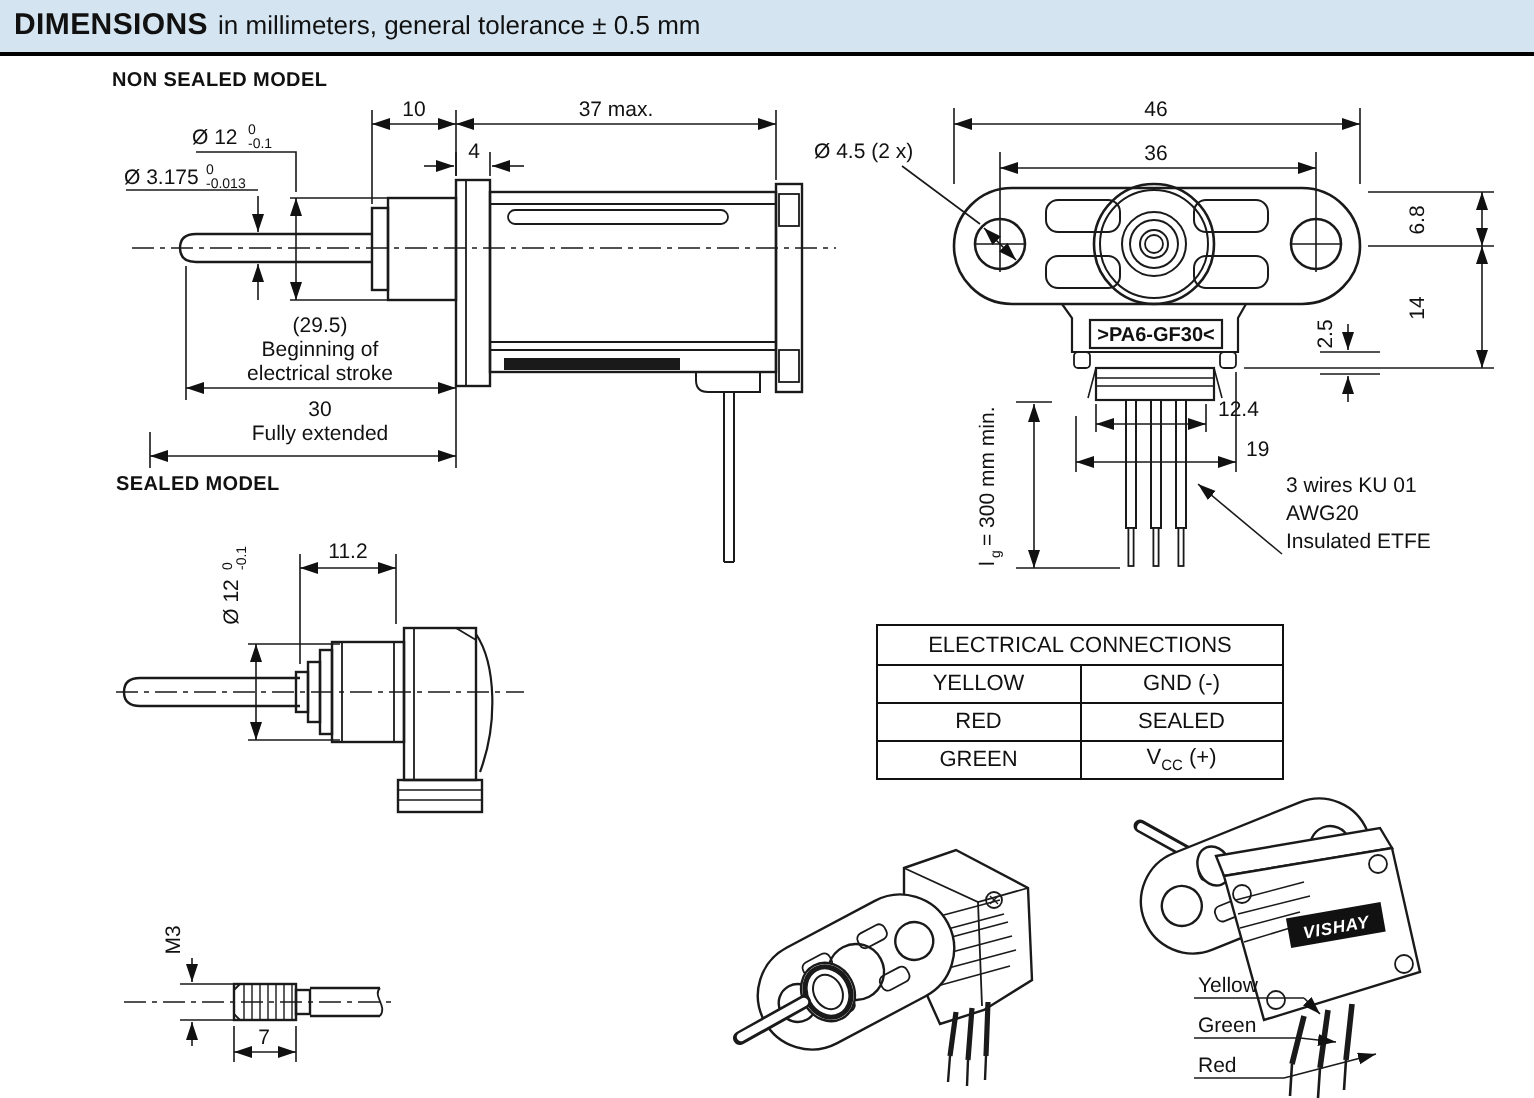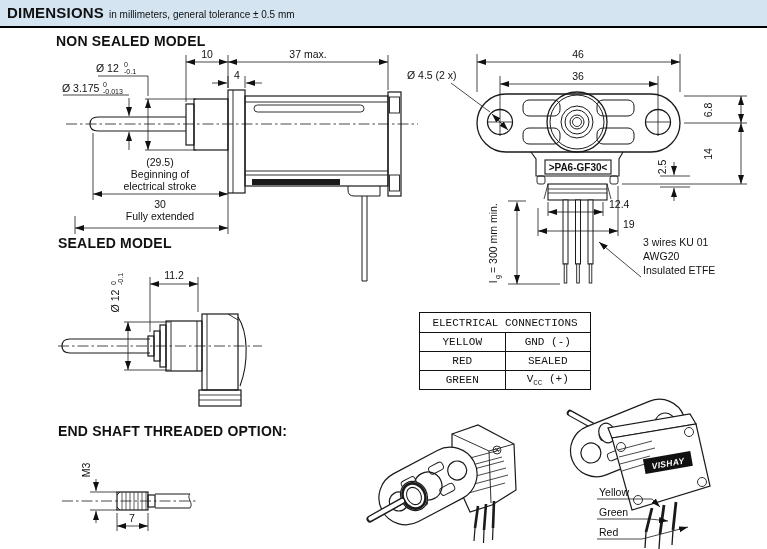--- a/index.html
+++ b/index.html
@@ -1,29 +1,29 @@
 <!DOCTYPE html>
 <html><head>
 <meta charset="utf-8">
 <style>
   html,body{margin:0;padding:0;background:#fff;}
   .page{position:relative;width:767px;height:549px;background:#ffffff;overflow:hidden;
         font-family:"Liberation Sans", sans-serif;color:#111;}
   .header-bar{position:absolute;left:0;top:0;width:767px;height:26px;background:#d4e4f1;
         border-bottom:2.5px solid #000;line-height:26px;white-space:nowrap;}
   .header-bar .t1{font-weight:bold;font-size:15px;margin-left:7px;letter-spacing:.2px;text-align:right;}
-  .header-bar .t2{font-size:10px;margin-left:5px;}
-  .hdg{position:absolute;font-weight:bold;font-size:14px;letter-spacing:.2px;color:#111;line-height:14px;}
+  .header-bar .t2{font-size:13px;margin-left:5px;}
+  .hdg{position:absolute;font-weight:bold;font-size:10px;letter-spacing:.2px;color:#111;line-height:14px;}
   svg{position:absolute;left:0;top:0;}
   svg text{font-family:"Liberation Sans", sans-serif;fill:#111;}
   .dim{font-size:10.5px;}
   .tol{font-size:7px;}
   .note{font-size:10.5px;}
-  table.conn{position:absolute;left:419px;top:312px;width:172px;border-collapse:collapse;
-        table-layout:fixed;font-size:11px;font-family:Liberation Mono, monospace;}
+  table.conn{position:absolute;left:438px;top:312px;width:204px;border-collapse:collapse;
+        table-layout:fixed;font-size:11px;}
   table.conn th,table.conn td{border:1.2px solid #111;text-align:center;font-weight:normal;
         padding:0;height:18px;}
   table.conn th{height:19px;}
   table.conn td.c1{width:92px;}
   table.conn sub{font-size:7.5px;}
   .brand-txt{font-size:8.5px;font-weight:bold;font-style:italic;fill:#fff;letter-spacing:.4px;}
 </style>
 </head>
 <body>
 
@@ -319,21 +319,20 @@
         <text class="note" x="599" y="496">Yellow</text>
         <text class="note" x="599" y="516">Green</text>
         <text class="note" x="599" y="536">Red</text>
       </g>
     </g>
   </svg>
 
   <div class="hdg" style="left:56px;top:34px;">NON SEALED MODEL</div>
   <div class="hdg" style="left:58px;top:236px;">SEALED MODEL</div>
   <div class="hdg" style="left:58px;top:424px;">
-    <div>END SHAFT THREADED OPTION:</div>
   </div>
 
   <table class="conn">
     <tbody>
         <tr>
       <th colspan="2">ELECTRICAL CONNECTIONS</th>
     </tr>
     <tr>
       <td class="c1">YELLOW</td>
       <td>GND (-)</td>

